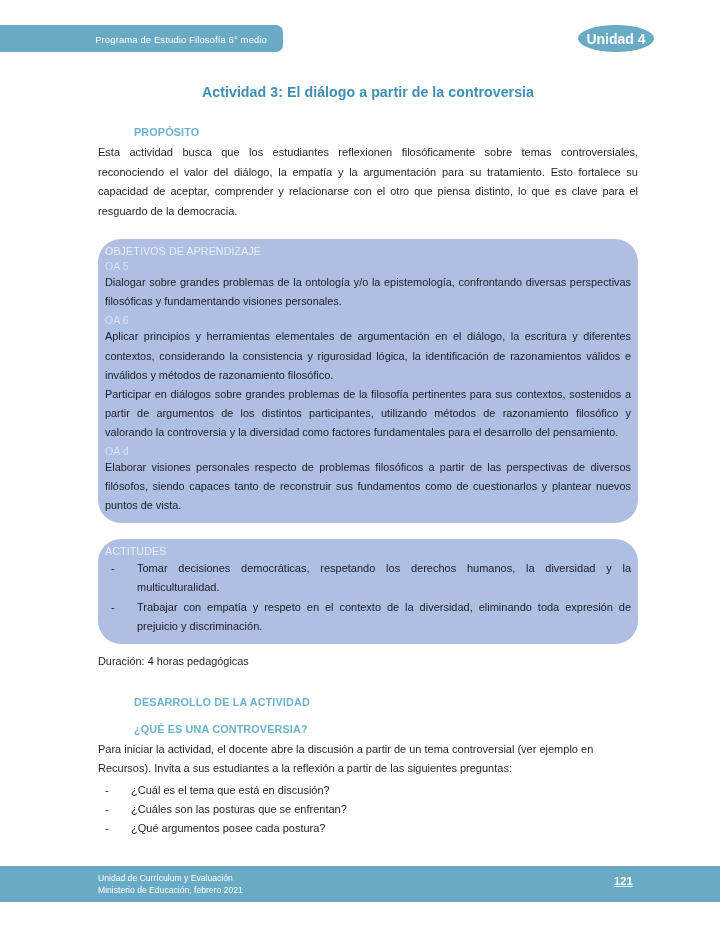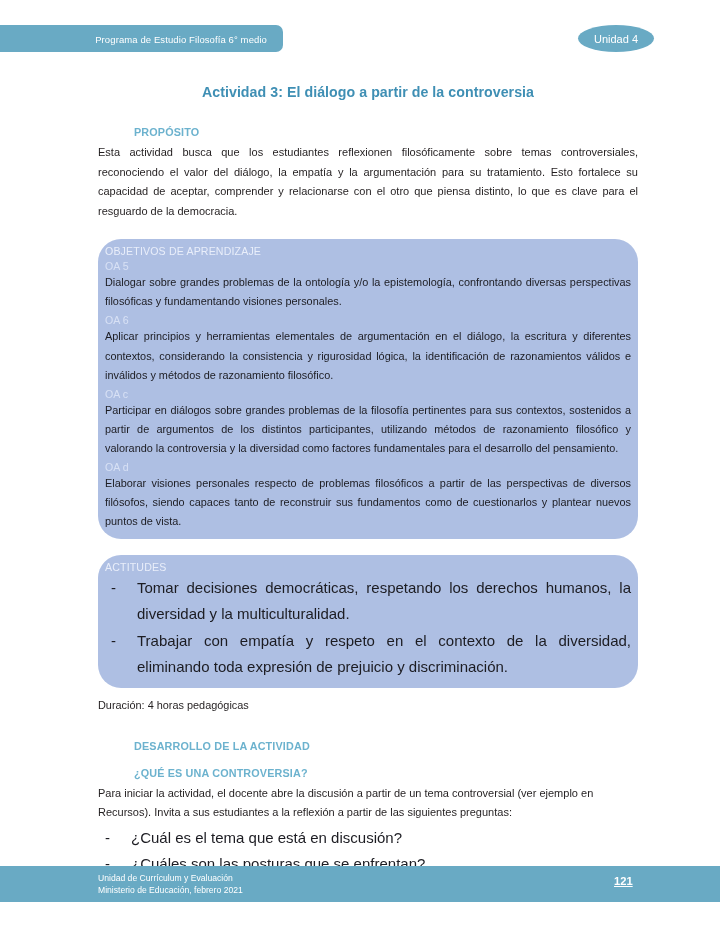--- a/index.html
+++ b/index.html
@@ -51,22 +51,23 @@
     height: 27px;
     background: #69aac4;
     border-radius: 50%;
   }
   .unit-pill-label {
     position: absolute;
     top: 50%;
     left: 50%;
     transform: translate(-50%, -50%);
     color: #ffffff;
-    font-size: 11px;
+    font-size: 14px;
     white-space: nowrap;
+    font-weight: bold;
   }
 
   
   .content {
     position: absolute;
     top: 68px;
     left: 98px;
     width: 540px;
   }
 
@@ -131,21 +132,21 @@
   
   .dash-list {
     list-style: none;
     margin: 2px 0 0 0;
     padding: 0;
   }
   .dash-list li {
     position: relative;
     padding-left: 32px;
     color: #1c1c22;
-    font-size: 15px;
+    font-size: 11px;
     line-height: 1.75;
     text-align: justify;
     margin-bottom: 0px;
   }
   .dash-list li::before {
     content: "-";
     position: absolute;
     left: 6px;
     top: 0;
     color: #1c1c22;
@@ -211,21 +212,20 @@
 
   <div class="blue-box box-oa">
     <div class="box-heading">OBJETIVOS DE APRENDIZAJE</div>
 
     <div class="oa-code">OA 5</div>
     <p class="oa-text">Dialogar sobre grandes problemas de la ontología y/o la epistemología, confrontando diversas perspectivas filosóficas y fundamentando visiones personales.</p>
 
     <div class="oa-code">OA 6</div>
     <p class="oa-text">Aplicar principios y herramientas elementales de argumentación en el diálogo, la escritura y diferentes contextos, considerando la consistencia y rigurosidad lógica, la identificación de razonamientos válidos e inválidos y métodos de razonamiento filosófico.</p>
 
-    <div class="oa-code">OA c</div>
     <p class="oa-text">Participar en diálogos sobre grandes problemas de la filosofía pertinentes para sus contextos, sostenidos a partir de argumentos de los distintos participantes, utilizando métodos de razonamiento filosófico y valorando la controversia y la diversidad como factores fundamentales para el desarrollo del pensamiento.</p>
 
     <div class="oa-code">OA d</div>
     <p class="oa-text">Elaborar visiones personales respecto de problemas filosóficos a partir de las perspectivas de diversos filósofos, siendo capaces tanto de reconstruir sus fundamentos como de cuestionarlos y plantear nuevos puntos de vista.</p>
   </div>
 
   <div class="blue-box box-act">
     <div class="box-heading">ACTITUDES</div>
     <ul class="dash-list">
       <li>Tomar decisiones democráticas, respetando los derechos humanos, la diversidad y la multiculturalidad.</li>

